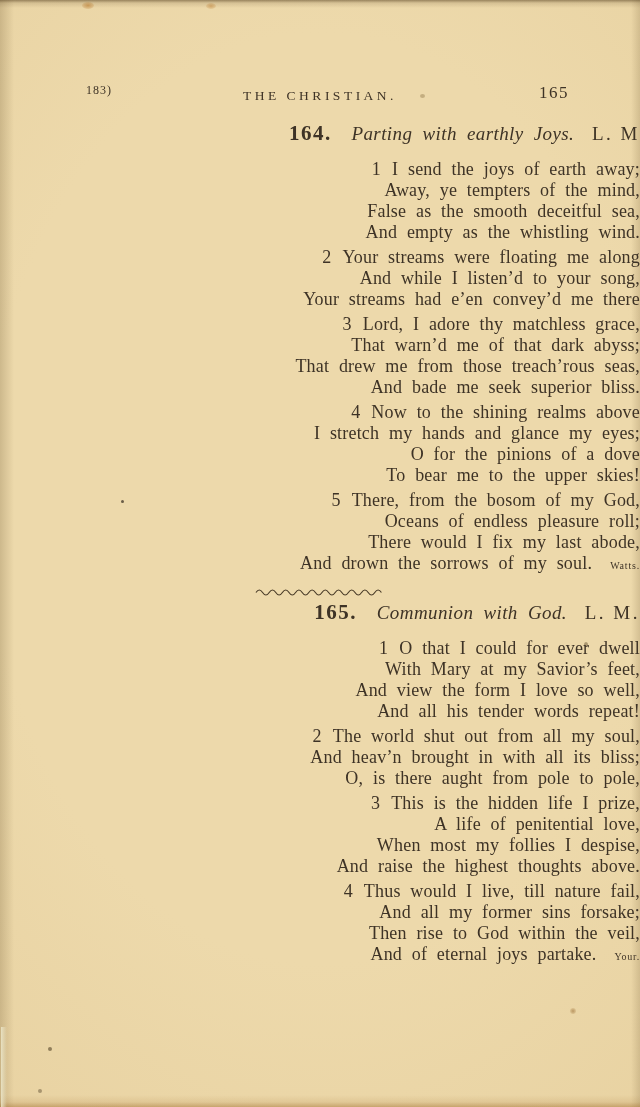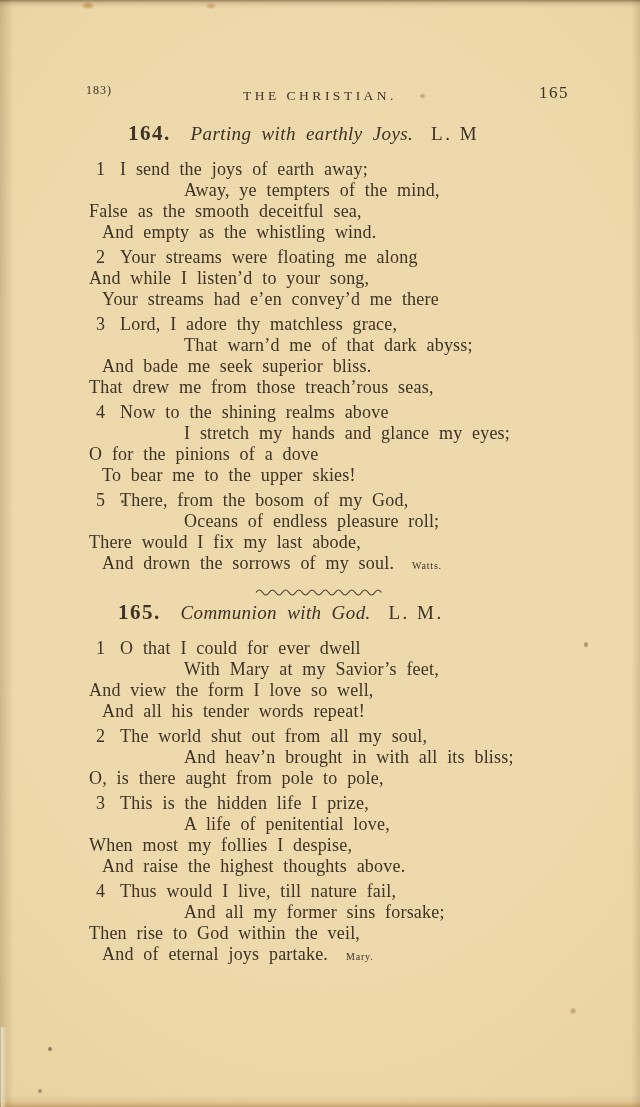--- a/index.html
+++ b/index.html
@@ -14,21 +14,21 @@
       linear-gradient(to right, rgba(110,88,48,0.25), rgba(110,88,48,0) 14px),
       linear-gradient(to left, rgba(110,88,48,0.20), rgba(110,88,48,0) 9px),
       radial-gradient(ellipse 130% 105% at 50% 45%, #edd9ab 40%, #e5ce9c 84%, #dcc28c 100%);
   }
   
   .folio   { position:absolute; left:74px;  top:83px; font-size:12px; letter-spacing:1px;margin-left:12px; }
   .running { position:absolute; left:0; right:0; top:88px; text-align:center;
              font-size:13.5px; letter-spacing:3.5px;font-family:Liberation Serif, serif; }
   .pnum    { position:absolute; right:71px; top:83px; font-size:17px; letter-spacing:1.5px; }
   
-  .body { position:absolute; top:120px; left:0; right:0; }
+  .body { position:absolute; top:120px; left:0; right:0;text-align:right; }
   .hymn-head { margin:0 0 12px 0; font-weight:normal; font-size:19px; line-height:26px; white-space:nowrap; }
   .hymn-0 .hymn-head { padding-left:128px; }
   .hymn-1 .hymn-head { padding-left:102px;margin-left:16px; }
   .hnum   { font-weight:bold; font-size:21px; margin-right:15px; letter-spacing:1.5px; }
   .htitle { font-style:italic; margin-right:13px; word-spacing:5px; letter-spacing:0.4px; }
   .hmeter { letter-spacing:2.5px; }
   .verse  { margin:0 0 4px 0; }
   .vl { margin:0; font-size:18px; line-height:21px; word-spacing:5px;
         letter-spacing:0.2px; white-space:nowrap; }
   .n0 { padding-left:96px; }
@@ -89,22 +89,22 @@
 
       <div class="verse">
         <p class="vl n0"><span class="vnum">2</span><span>Your streams were floating me along</span></p>
         <p class="vl n2">And while I listen’d to your song,</p>
         <p class="vl n3">Your streams had e’en convey’d me there</p>
       </div>
 
       <div class="verse">
         <p class="vl n0"><span class="vnum">3</span><span>Lord, I adore thy matchless grace,</span></p>
         <p class="vl n1">That warn’d me of that dark abyss;</p>
+        <p class="vl n2">That drew me from those treach’rous seas,</p>
         <p class="vl n3">And bade me seek superior bliss.</p>
-        <p class="vl n2">That drew me from those treach’rous seas,</p>
       </div>
 
       <div class="verse">
         <p class="vl n0"><span class="vnum">4</span><span>Now to the shining realms above</span></p>
         <p class="vl n1">I stretch my hands and glance my eyes;</p>
         <p class="vl n2">O for the pinions of a dove</p>
         <p class="vl n3">To bear me to the upper skies!</p>
       </div>
 
       <div class="verse">
@@ -145,18 +145,18 @@
         <p class="vl n0"><span class="vnum">3</span><span>This is the hidden life I prize,</span></p>
         <p class="vl n1">A life of penitential love,</p>
         <p class="vl n2">When most my follies I despise,</p>
         <p class="vl n3">And raise the highest thoughts above.</p>
       </div>
 
       <div class="verse">
         <p class="vl n0"><span class="vnum">4</span><span>Thus would I live, till nature fail,</span></p>
         <p class="vl n1">And all my former sins forsake;</p>
         <p class="vl n2">Then rise to God within the veil,</p>
-        <p class="vl n3"><span>And of eternal joys partake.</span><span class="attrib">Mary.</span></p>
+        <p class="vl n3"><span>And of eternal joys partake.</span><span class="attrib">Your.</span></p>
       </div>
     </section>
 
   </main>
 </div>
 
 </body></html>

